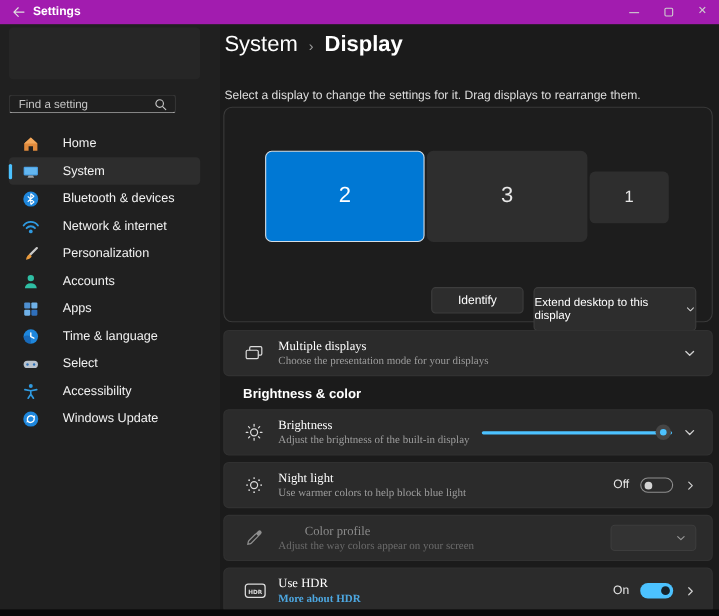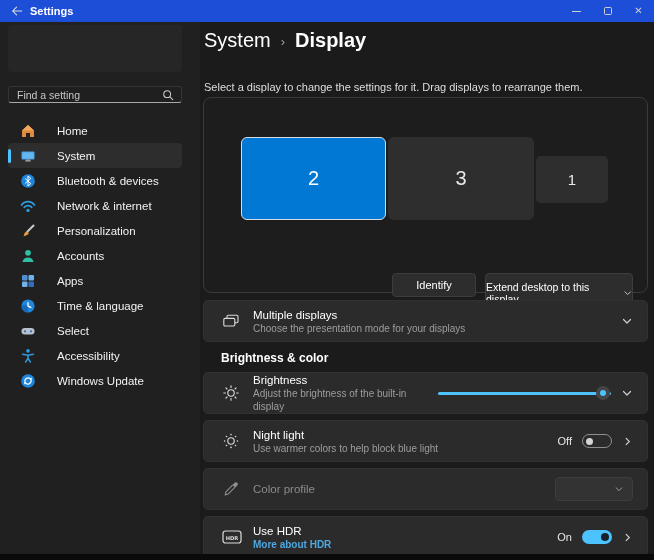--- a/index.html
+++ b/index.html
@@ -1,33 +1,33 @@
 <!DOCTYPE html>
 <html style="--accent: #4cc2ff; --monitor-selected: #0078d4; --link: #4da7e0;"><head>
 <meta charset="utf-8">
 <style>
   * { margin:0; padding:0; box-sizing:border-box; }
   html,body { background:#000; }
   body { font-family:"Liberation Sans", sans-serif; }
-  .app { position:relative; width:654px; height:560px; background:#1d4ed8; overflow:hidden; color:#fff; }
+  .app { position:relative; width:654px; height:560px; background:#a21caf; overflow:hidden; color:#fff; }
 
   
   .titlebar { position:absolute; top:0; left:0; right:0; height:22px; }
   .back-btn { position:absolute; left:8px; top:3px; width:18px; height:16px; display:flex; align-items:center; justify-content:center; }
   .app-title { position:absolute; left:30px; top:0; line-height:22px; font-size:11px; font-weight:700; color:#fff; }
   .win-controls { position:absolute; right:0; top:0; display:flex; height:22px; }
   .wc { width:31px; height:22px; display:flex; align-items:center; justify-content:center; }
   .glyph-min { width:9px; height:1px; background:#cfcfcf; display:block; }
   .glyph-max { width:8px; height:8px; border:1px solid #cfcfcf; border-radius:1.5px; display:block; }
   .glyph-close { font-size:10px; color:#cfcfcf; line-height:1; }
 
   
   .sidebar { position:absolute; left:0; top:22px; width:200px; bottom:0; background:#202020; }
   .account-panel { position:absolute; left:8px; top:3px; width:174px; height:47px; background:#262626; border-radius:4px; }
-  .searchbox { position:absolute; left:8px; top:64px; width:174px; height:17px; background:#1f1f1f; border:1px solid #343434; border-bottom:1px solid #a8a8a8; border-radius:3px; display:flex; align-items:center; }
+  .searchbox { position:absolute; left:8px; top:64px; width:152px; height:17px; background:#1f1f1f; border:1px solid #343434; border-bottom:1px solid #a8a8a8; border-radius:3px; display:flex; align-items:center; }
   .searchbox input { flex:1; min-width:0; background:transparent; border:none; outline:none; color:#e8e8e8; font-size:10.5px; padding-left:8px; font-family:"Liberation Sans", sans-serif; }
   .searchbox input::placeholder { color:#c6c6c6; }
   .search-ic { flex:none; margin-right:7px; display:flex; }
 
   .nav { position:absolute; left:8px; top:96px; width:174px; }
   .nav-item { height:25px; display:flex; align-items:center; padding-left:12px; gap:9px; border-radius:4px; position:relative; cursor:default; }
   .nav-item.selected { background:#2d2d2d; }
   .nav-item.selected::before { content:""; position:absolute; left:0; top:5.5px; width:3px; height:14px; border-radius:2px; background:var(--accent,#4cc2ff); }
   .nav-icon { width:16px; height:16px; flex:none; display:flex; }
   .nav-icon svg { width:16px; height:16px; }
@@ -40,33 +40,33 @@
   .bc-sep { font-size:13px; color:#9d9d9d; margin-top:2px; }
   .bc-current { font-size:20px; font-weight:700; color:#fff; }
   .page-desc { position:absolute; left:4px; top:59px; font-size:11px; color:#dedede; }
 
   
   .viz { position:absolute; left:3px; top:75px; width:445px; height:196px; background:#1d1d1d; border:1px solid #3a3a3a; border-radius:8px; }
   .mon { position:absolute; background:#2e2e2e; border-radius:6px; display:flex; align-items:center; justify-content:center; color:#e8e8e8; }
   .mon-2 { left:37px; top:39px; width:145px; height:83px; background:var(--monitor-selected,#0078d4); border:1.5px solid #d5dde4; color:#fff; font-size:20px; }
   .mon-3 { left:184px; top:39px; width:146px; height:83px; font-size:20px; }
   .mon-1 { left:332px; top:58px; width:72px; height:47px; font-size:15px; border-radius:5px; }
-  .viz-btn { position:absolute; background:#2d2d2d; border:1px solid #3d3d3d; border-radius:4px; color:#fff; font-size:11px; display:flex; align-items:center; justify-content:center;margin-top:12px; }
+  .viz-btn { position:absolute; background:#2d2d2d; border:1px solid #3d3d3d; border-radius:4px; color:#fff; font-size:11px; display:flex; align-items:center; justify-content:center; }
   .identify-btn { left:188px; top:163px; width:84px; height:24px; }
   .mode-dd { left:281px; top:163px; width:148px; height:40px; gap:7px; font-size:10.5px; }
 
   
   .card { position:absolute; left:3px; width:445px; height:42px; background:#2b2b2b; border:1px solid #313131; border-radius:5px; display:flex; align-items:center; padding:0 14px 0 18px; }
   .icon-cell { width:31px; flex:none; display:flex; align-items:center; }
-  .text-cell { flex:1; min-width:0; }
+  .text-cell { flex:1; min-width:0;font-family:Liberation Serif, serif; }
   .card-title { font-size:11.5px; color:#fff; line-height:14px; }
   .card-sub { font-size:10px; color:#9d9d9d; line-height:13px; }
   .controls { flex:none; display:flex; align-items:center; gap:10px; }
   .state-label { font-size:11px; color:#e6e6e6; }
-  .card.disabled .card-title { color:#8b8b8b; }
+  .card.disabled .card-title { color:#8b8b8b;margin-left:24px; }
   .card.disabled .card-sub { color:#6b6b6b; }
   .link { font-size:10px; font-weight:700; color:var(--link,#4da7e0); line-height:13px; }
 
   .slider { width:173px; height:14px; position:relative; }
   .slider .track { position:absolute; left:0; right:0; top:6px; height:3px; border-radius:2px; background:var(--accent,#4cc2ff); }
   .slider .thumb { position:absolute; right:1px; top:0; width:14px; height:14px; border-radius:50%; background:#454545; }
   .slider .thumb::after { content:""; position:absolute; left:4px; top:4px; width:6px; height:6px; border-radius:50%; background:var(--accent,#4cc2ff); }
 
   .toggle { width:30px; height:14px; border-radius:8px; position:relative; }
   .toggle.off { border:1px solid #8f8f8f; }
@@ -344,20 +344,21 @@
 
     <div class="card card-color disabled">
       <span class="icon-cell">
         <svg width="18" height="18" viewBox="0 0 18 18">
             <path d="M12.6 2.8 a1.9 1.9 0 0 1 2.7 2.7 l-2.2 2.2 -2.7 -2.7 Z" fill="#8f8f8f"></path>
             <path d="M10.6 5.2 l-6.2 6.2 c-.4 .4 -.7 1 -.8 1.6 l-.3 1.7 1.7 -.3 c.6 -.1 1.2 -.4 1.6 -.8 l6.2 -6.2" stroke="#8f8f8f" stroke-width="1.1" fill="none"></path>
           </svg>
       </span>
       <span class="text-cell">
         <div class="card-title">Color profile</div>
+        <div class="card-sub">Adjust the way colors appear on your screen</div>
       </span>
       <span class="controls">
         <span class="mini-select">
           <span></span>
           <svg width="10" height="10" viewBox="0 0 12 12">
               <path d="M2.5 4.5 L6 8 L9.5 4.5" stroke="#9a9a9a" stroke-width="1.2" fill="none" stroke-linecap="round" stroke-linejoin="round"></path>
             </svg>
         </span>
       </span>
     </div>

